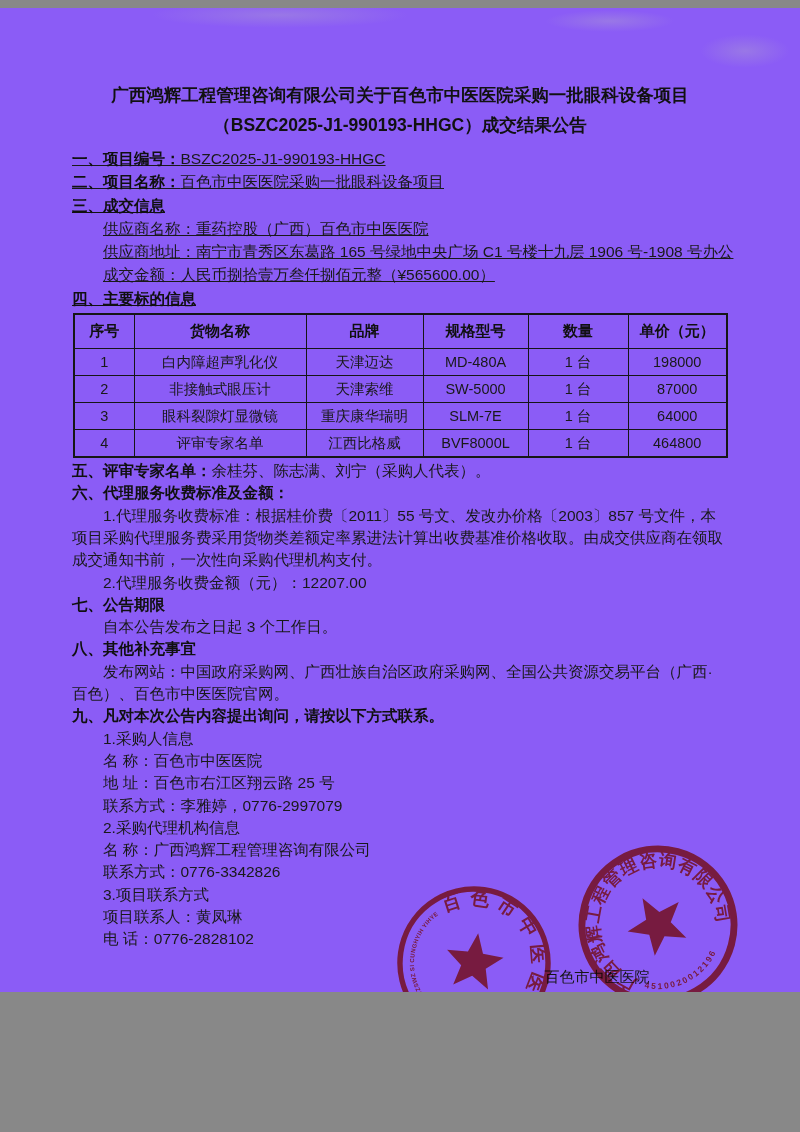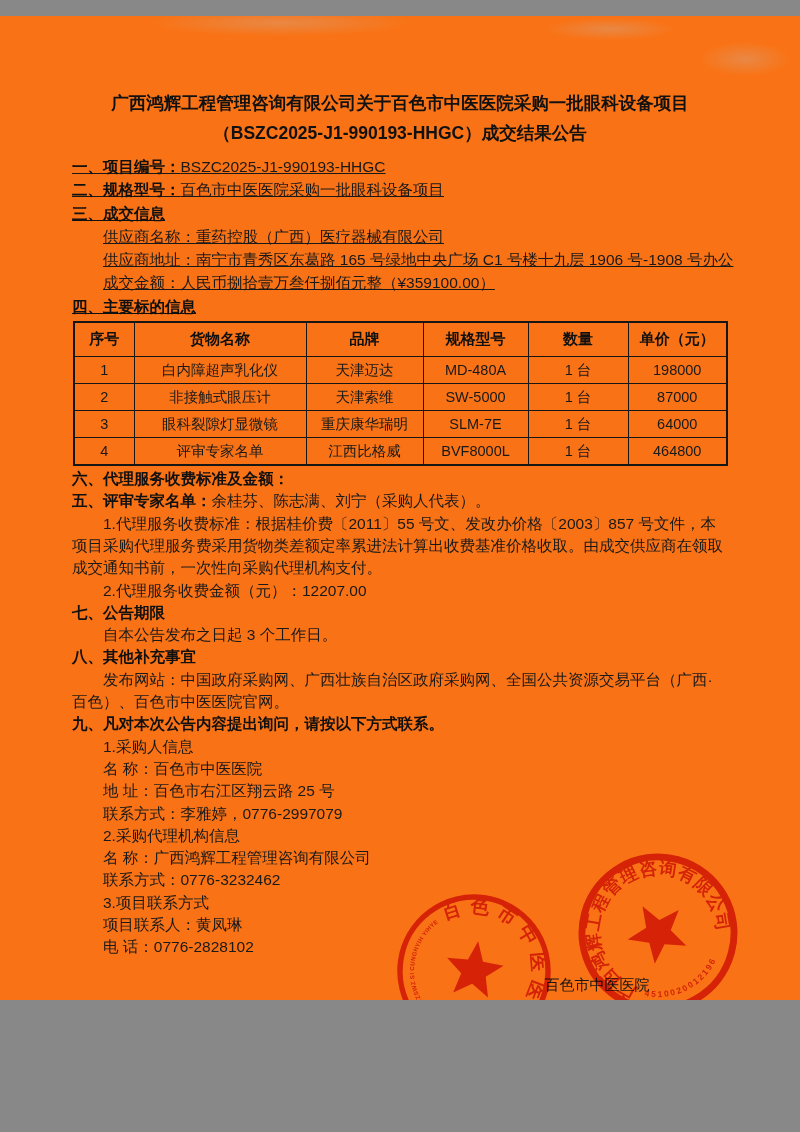--- a/index.html
+++ b/index.html
@@ -1,20 +1,20 @@
 <!DOCTYPE html>
 <html><head>
 <meta charset="utf-8">
 <style>
   html,body{margin:0;padding:0;background:#888;}
   .page{
     position:relative;
     width:800px;height:984px;
-    margin:16px auto;
-    background:#f97316;
+    margin:8px auto;
+    background:#8b5cf6;
     overflow:hidden;
     font-family:"Liberation Sans","DejaVu Sans",sans-serif;
     color:#1c1c1c;
   }
   
   .smudge{position:absolute;pointer-events:none;
     background:radial-gradient(ellipse at center, rgba(190,190,190,.28), rgba(190,190,190,0) 70%);}
   .sm1{left:150px;top:-6px;width:260px;height:26px;}
   .sm2{left:545px;top:2px;width:130px;height:22px;}
   .sm3{left:700px;top:26px;width:90px;height:34px;}
@@ -70,25 +70,25 @@
   <div class="smudge sm2"></div>
   <div class="smudge sm3"></div>
 
   <div class="title">
     <span>广西鸿辉工程管理咨询有限公司关于百色市中医医院采购一批眼科设备项目</span><br>
     <span>（BSZC2025-J1-990193-HHGC）成交结果公告</span>
   </div>
 
   <div class="content">
     <div class="ln top-sec"><span class="b">一、项目编号：</span><span>BSZC2025-J1-990193-HHGC</span></div>
-    <div class="ln top-sec"><span class="b">二、规格型号：</span><span>百色市中医医院采购一批眼科设备项目</span></div>
+    <div class="ln top-sec"><span class="b">二、项目名称：</span><span>百色市中医医院采购一批眼科设备项目</span></div>
     <div class="ln top-sec b">三、成交信息</div>
-    <div class="ln top-sec ind">供应商名称：重药控股（广西）医疗器械有限公司</div>
+    <div class="ln top-sec ind">供应商名称：重药控股（广西）百色市中医医院</div>
     <div class="ln top-sec ind">供应商地址：南宁市青秀区东葛路 165 号绿地中央广场 C1 号楼十九层 1906 号-1908 号办公</div>
-    <div class="ln top-sec ind">成交金额：人民币捌拾壹万叁仟捌佰元整（¥359100.00）</div>
+    <div class="ln top-sec ind">成交金额：人民币捌拾壹万叁仟捌佰元整（¥565600.00）</div>
     <div class="ln top-sec b">四、主要标的信息</div>
 
     <table class="items">
       <colgroup>
         <col style="width:60px">
           <col style="width:172px">
           <col style="width:117px">
         <col style="width:105px">
           <col style="width:100px">
           <col style="width:99px">
@@ -132,36 +132,36 @@
           <td>4</td>
           <td>评审专家名单</td>
           <td>江西比格威</td>
           <td>BVF8000L</td>
           <td>1 台</td>
           <td>464800</td>
         </tr>
       </tbody>
     </table>
 
+    <div class="ln"><span class="b">五、评审专家名单：</span><span>余桂芬、陈志满、刘宁（采购人代表）。</span></div>
     <div class="ln b">六、代理服务收费标准及金额：</div>
-    <div class="ln"><span class="b">五、评审专家名单：</span><span>余桂芬、陈志满、刘宁（采购人代表）。</span></div>
     <p class="para">1.代理服务收费标准：根据桂价费〔2011〕55 号文、发改办价格〔2003〕857 号文件，本项目采购代理服务费采用货物类差额定率累进法计算出收费基准价格收取。由成交供应商在领取成交通知书前，一次性向采购代理机构支付。</p>
     <div class="ln ind">2.代理服务收费金额（元）：12207.00</div>
     <div class="ln b">七、公告期限</div>
     <div class="ln ind">自本公告发布之日起 3 个工作日。</div>
     <div class="ln b">八、其他补充事宜</div>
     <p class="para">发布网站：中国政府采购网、广西壮族自治区政府采购网、全国公共资源交易平台（广西·百色）、百色市中医医院官网。</p>
     <div class="ln b">九、凡对本次公告内容提出询问，请按以下方式联系。</div>
     <div class="ln ind">1.采购人信息</div>
     <div class="ln ind">名  称：百色市中医医院</div>
     <div class="ln ind">地  址：百色市右江区翔云路 25 号</div>
     <div class="ln ind">联系方式：李雅婷，0776-2997079</div>
     <div class="ln ind">2.采购代理机构信息</div>
     <div class="ln ind">名  称：广西鸿辉工程管理咨询有限公司</div>
-    <div class="ln ind">联系方式：0776-3232462</div>
+    <div class="ln ind">联系方式：0776-3342826</div>
     <div class="ln ind">3.项目联系方式</div>
     <div class="ln ind">项目联系人：黄凤琳</div>
     <div class="ln ind">电  话：0776-2828102</div>
   </div>
 
   <div class="sig">
     <div>百色市中医医院</div>
     <div>广西鸿辉工程管理咨询有限公司</div>
     <div><span>2025 年</span><span class="hand">10月29</span><span>日</span></div>
   </div>

